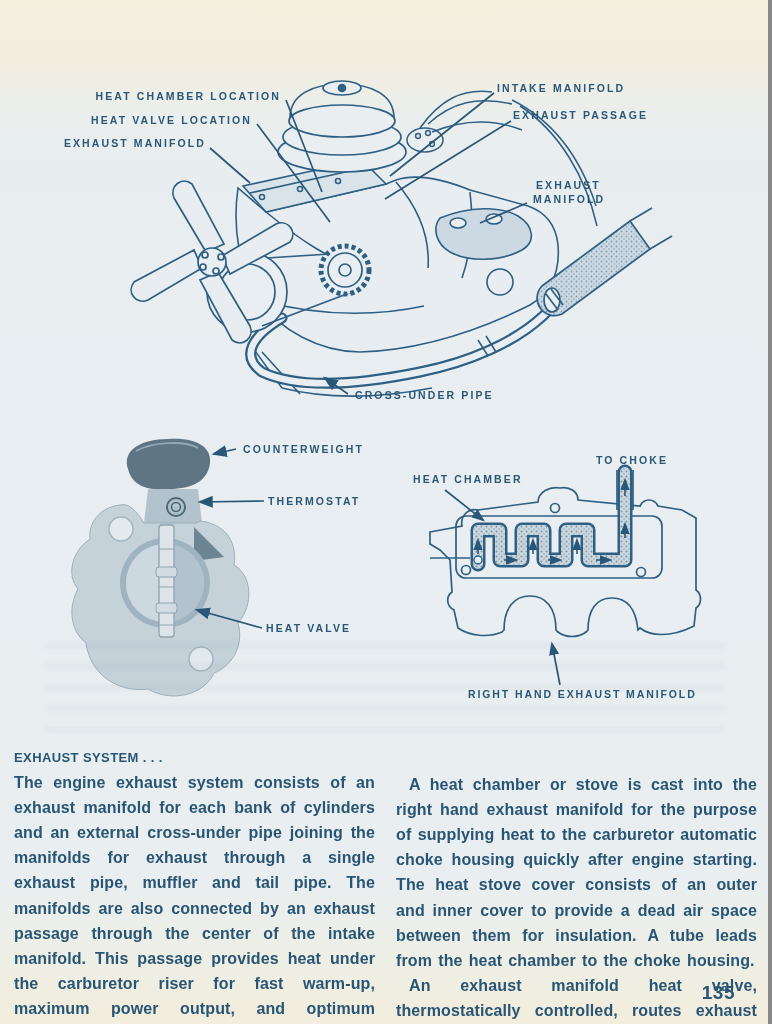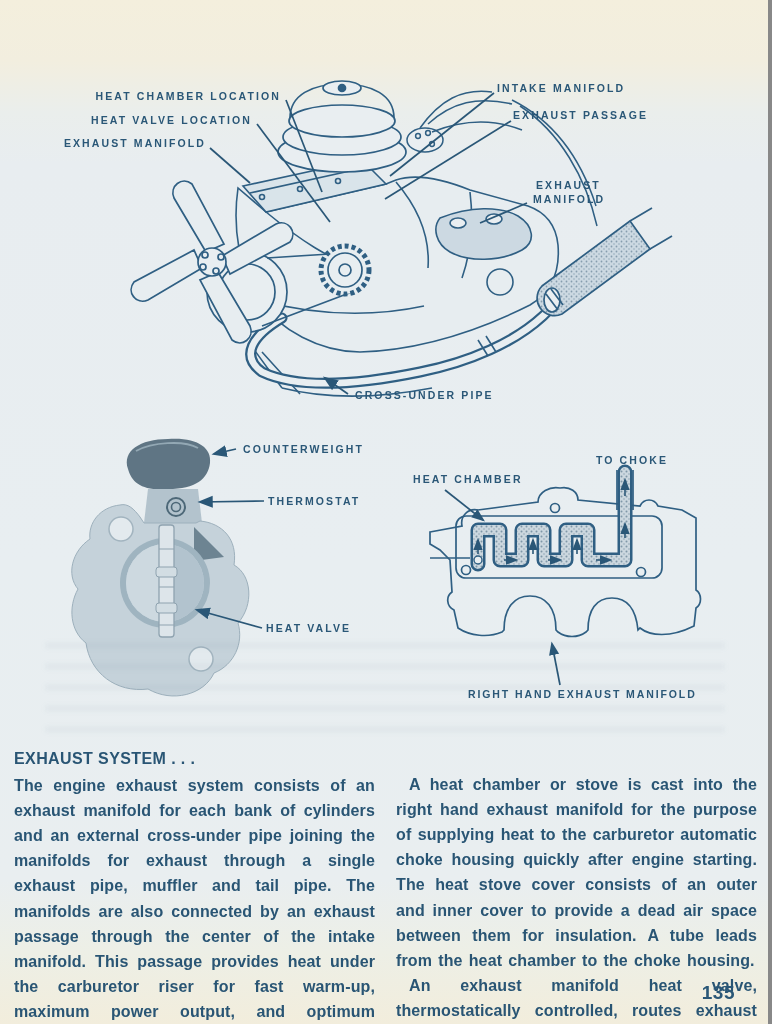--- a/index.html
+++ b/index.html
@@ -28,21 +28,21 @@
   .article{
     position:absolute;left:14px;top:750px;width:744px;
     display:flex;gap:21px;color:#295574;
   }
   .col{width:361px;text-align:justify;}
   .col p{
     margin:0;font-size:16px;font-weight:bold;line-height:1.57;
     letter-spacing:0.12px;word-spacing:1.6px;
   }
   .col h2{
-    margin:0 0 5px 0;font-size:16px;font-weight:bold;letter-spacing:0.4px;
+    margin:0 0 5px 0;font-size:13px;font-weight:bold;letter-spacing:0.4px;
   }
   .indent{text-indent:13px;}
   .col-right{padding-top:22px;}
   .page-number{
     position:absolute;right:33px;top:982px;
     font-size:19px;font-weight:bold;color:#2a5777;letter-spacing:0.5px;
   }
 </style>
 </head>
 <body>

